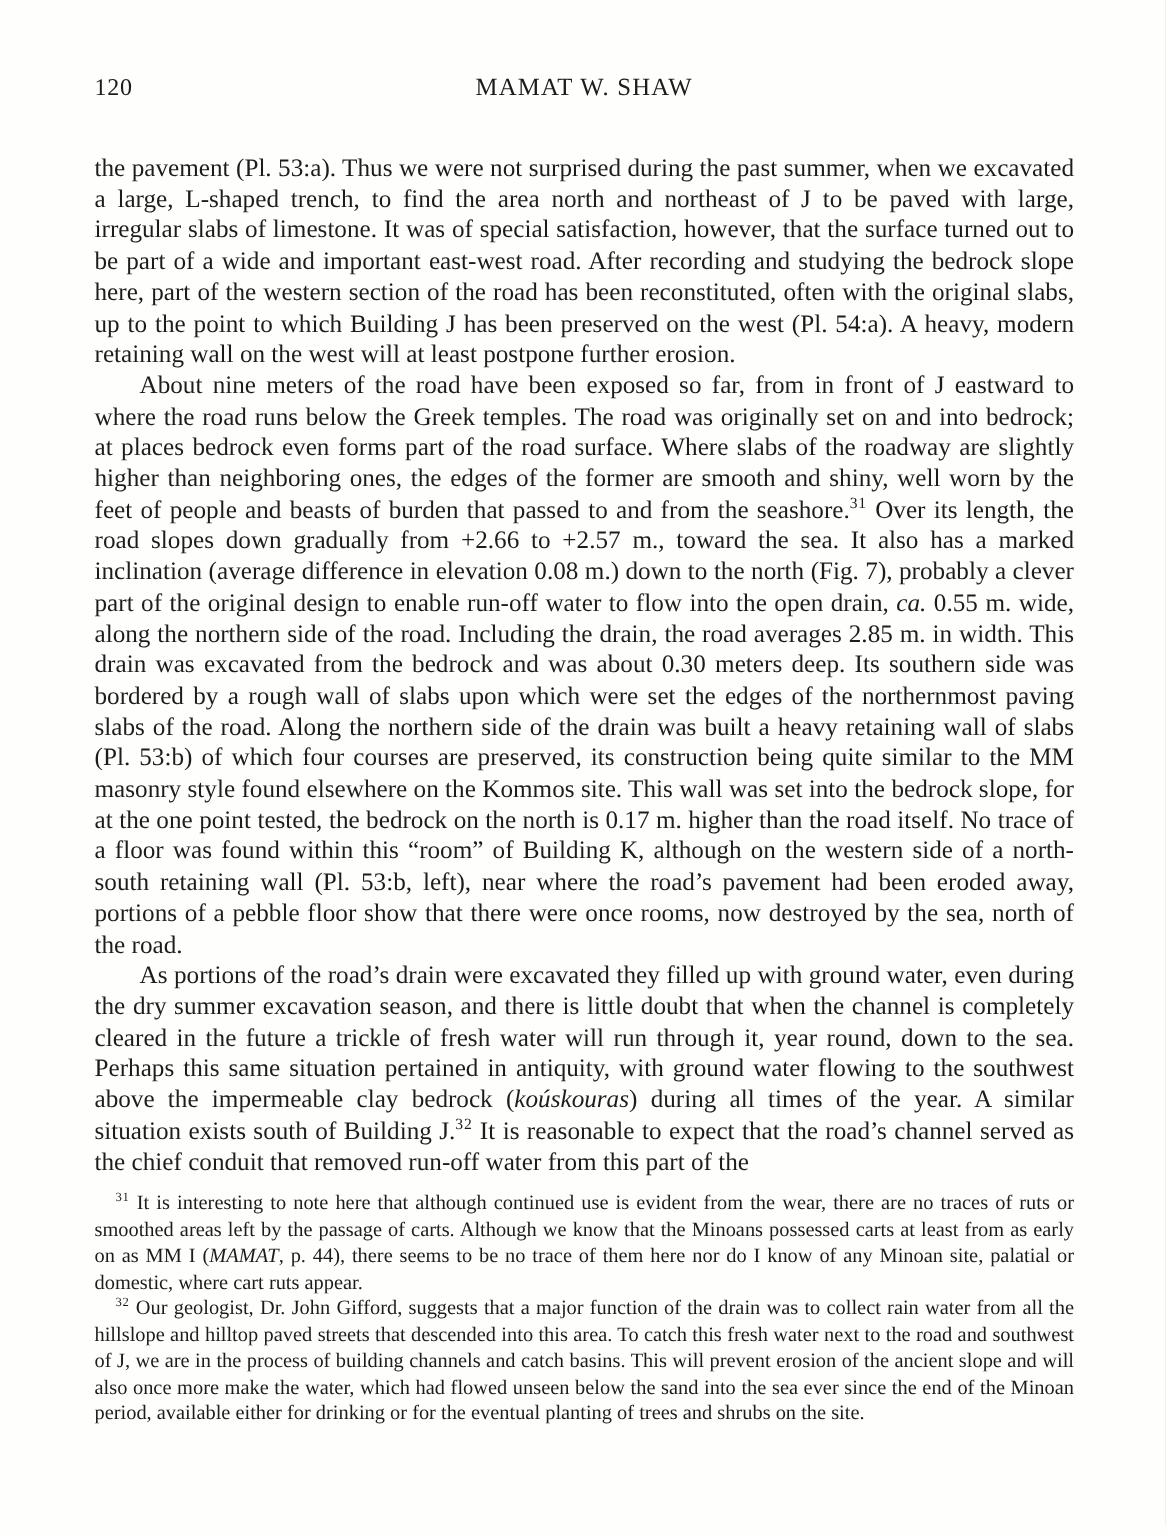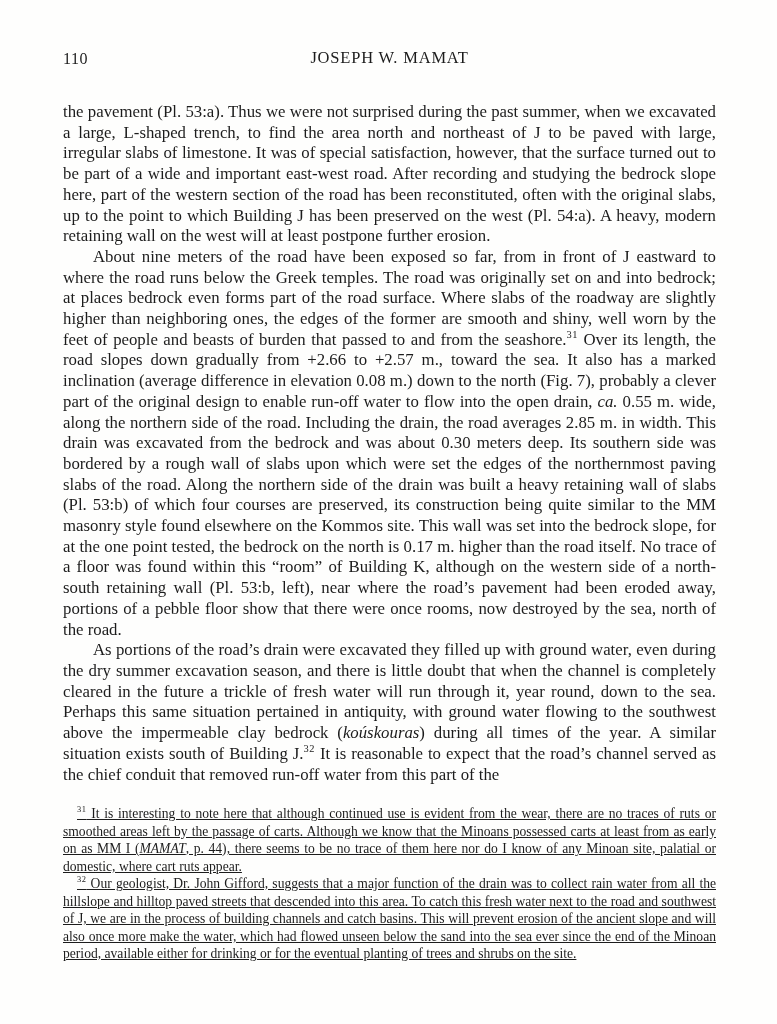--- a/index.html
+++ b/index.html
@@ -46,25 +46,24 @@
     text-align: justify;
     margin-top: 32px;
   }
   .body-text p {
     margin: 0;
   }
   .body-text p.indent {
     text-indent: 30px;
   }
   .footnotes {
-    margin-top: 20px;
+    margin-top: 8px;
     font-size: 13.6px;
     line-height: 17.5px;
     text-align: justify;
-    text-decoration: underline;
   }
   .footnotes p {
     margin: 0;
     text-indent: 14px;
   }
   sup {
     font-size: 0.62em;
     line-height: 0;
     vertical-align: super;
     letter-spacing: 0.5px;
@@ -73,22 +72,22 @@
     font-style: italic;
   }
 </style>
 </head>
 <body>
 
 <div class="page">
   <div class="content">
 
     <div class="running-head">
-      <span class="page-number">110</span>
-      <div class="running-title">JOSEPH W. MAMAT</div>
+      <span class="page-number">120</span>
+      <div class="running-title">MAMAT W. SHAW</div>
     </div>
 
     <div class="body-text">
         <p>the pavement (Pl. 53:a). Thus we were not surprised during the past summer, when we excavated a large, L-shaped trench, to find the area north and northeast of J to be paved with large, irregular slabs of limestone. It was of special satisfaction, however, that the surface turned out to be part of a wide and important east-west road. After recording and studying the bedrock slope here, part of the western section of the road has been reconstituted, often with the original slabs, up to the point to which Building J has been preserved on the west (Pl. 54:a). A heavy, modern retaining wall on the west will at least postpone further erosion.</p>
         <p class="indent">About nine meters of the road have been exposed so far, from in front of J eastward to where the road runs below the Greek temples. The road was originally set on and into bedrock; at places bedrock even forms part of the road surface. Where slabs of the roadway are slightly higher than neighboring ones, the edges of the former are smooth and shiny, well worn by the feet of people and beasts of burden that passed to and from the seashore.<sup>31</sup> Over its length, the road slopes down gradually from +2.66 to +2.57 m., toward the sea. It also has a marked inclination (average difference in elevation 0.08 m.) down to the north (Fig. 7), probably a clever part of the original design to enable run-off water to flow into the open drain, <i>ca.</i> 0.55 m. wide, along the northern side of the road. Including the drain, the road averages 2.85 m. in width. This drain was excavated from the bedrock and was about 0.30 meters deep. Its southern side was bordered by a rough wall of slabs upon which were set the edges of the northernmost paving slabs of the road. Along the northern side of the drain was built a heavy retaining wall of slabs (Pl. 53:b) of which four courses are preserved, its construction being quite similar to the MM masonry style found elsewhere on the Kommos site. This wall was set into the bedrock slope, for at the one point tested, the bedrock on the north is 0.17 m. higher than the road itself. No trace of a floor was found within this “room” of Building K, although on the western side of a north-south retaining wall (Pl. 53:b, left), near where the road’s pavement had been eroded away, portions of a pebble floor show that there were once rooms, now destroyed by the sea, north of the road.</p>
         <p class="indent">As portions of the road’s drain were excavated they filled up with ground water, even during the dry summer excavation season, and there is little doubt that when the channel is completely cleared in the future a trickle of fresh water will run through it, year round, down to the sea. Perhaps this same situation pertained in antiquity, with ground water flowing to the southwest above the impermeable clay bedrock (<i>koúskouras</i>) during all times of the year. A similar situation exists south of Building J.<sup>32</sup> It is reasonable to expect that the road’s channel served as the chief conduit that removed run-off water from this part of the</p>
       </div>
 
     <div class="footnotes">
         <p><sup>31</sup> It is interesting to note here that although continued use is evident from the wear, there are no traces of ruts or smoothed areas left by the passage of carts. Although we know that the Minoans possessed carts at least from as early on as MM I (<i>MAMAT</i>, p. 44), there seems to be no trace of them here nor do I know of any Minoan site, palatial or domestic, where cart ruts appear.</p>

